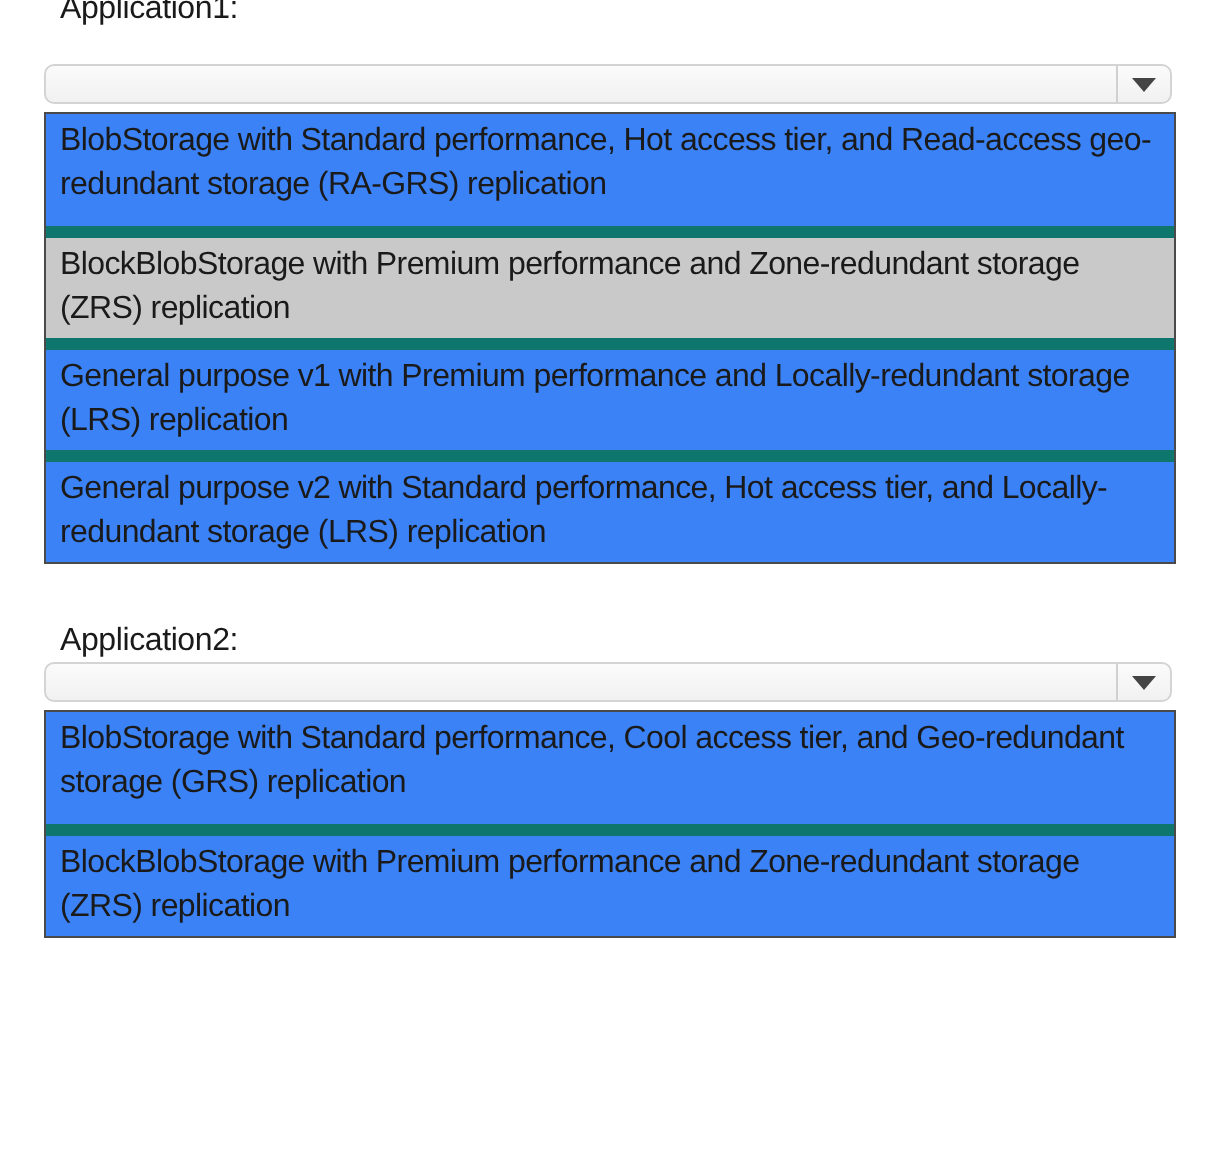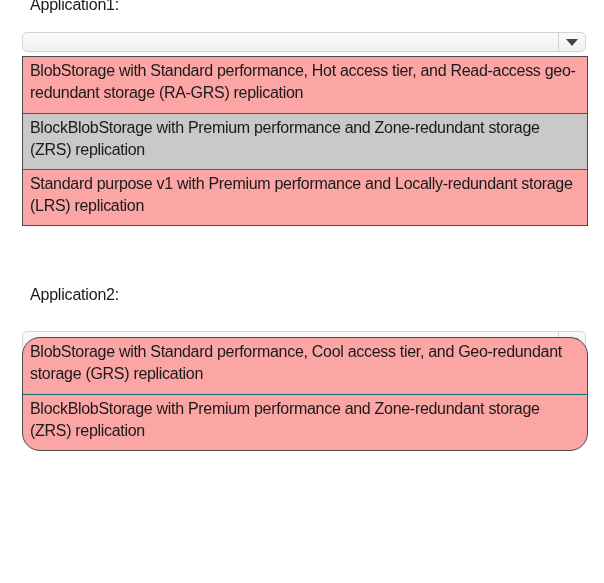--- a/index.html
+++ b/index.html
@@ -27,53 +27,54 @@
   }
   .select .arrow {
     width: 0; height: 0;
     border-left: 6px solid transparent; border-right: 6px solid transparent;
     border-top: 7px solid #444;
   }
   .list {
     position: absolute; left: 22px; width: 566px;
     border: 1px solid #4a4a4a;
     box-sizing: border-box;
-    background: #fca5a5;
+    background: #3b82f6;
   }
   .opt {
     padding: 3px 8px 3px 7px;
     font-size: 16px; line-height: 22px;
     letter-spacing: -0.3px;
-    border-top: 1px solid #0f766e;
+    border-top: 6px solid #0f766e;
     height: 56px; box-sizing: border-box;
   }
   .opt:first-child { border-top: none; }
   .opt.selected { background: #c9c9c9; }
 </style>
 </head>
 <body>
 
 <div class="label" style="top:-4px;">Application1:</div>
 
 <div class="select" style="top:32px;">
   <div class="arrow-box">
     <div class="arrow"></div>
   </div>
 </div>
 
 <div class="list" style="top:56px;">
   <div class="opt">BlobStorage with Standard performance, Hot access tier, and Read-access geo-redundant storage (RA-GRS) replication</div>
   <div class="opt selected">BlockBlobStorage with Premium performance and Zone-redundant storage (ZRS) replication</div>
-  <div class="opt">Standard purpose v1 with Premium performance and Locally-redundant storage (LRS) replication</div>
+  <div class="opt">General purpose v1 with Premium performance and Locally-redundant storage (LRS) replication</div>
+  <div class="opt">General purpose v2 with Standard performance, Hot access tier, and Locally-redundant storage (LRS) replication</div>
 </div>
 
-<div class="label" style="top:286px;">Application2:</div>
+<div class="label" style="top:312px;">Application2:</div>
 
 <div class="select" style="top:331px;">
   <div class="arrow-box">
     <div class="arrow"></div>
   </div>
 </div>
 
-<div class="list" style="top:337px;border-radius:18px;">
+<div class="list" style="top:355px;">
   <div class="opt">BlobStorage with Standard performance, Cool access tier, and Geo-redundant storage (GRS) replication</div>
   <div class="opt">BlockBlobStorage with Premium performance and Zone-redundant storage (ZRS) replication</div>
 </div>
 
 </body></html>

